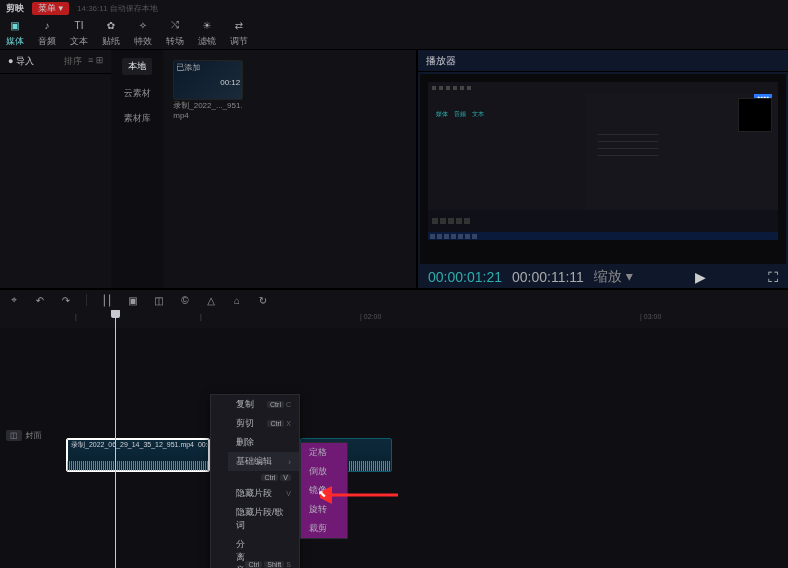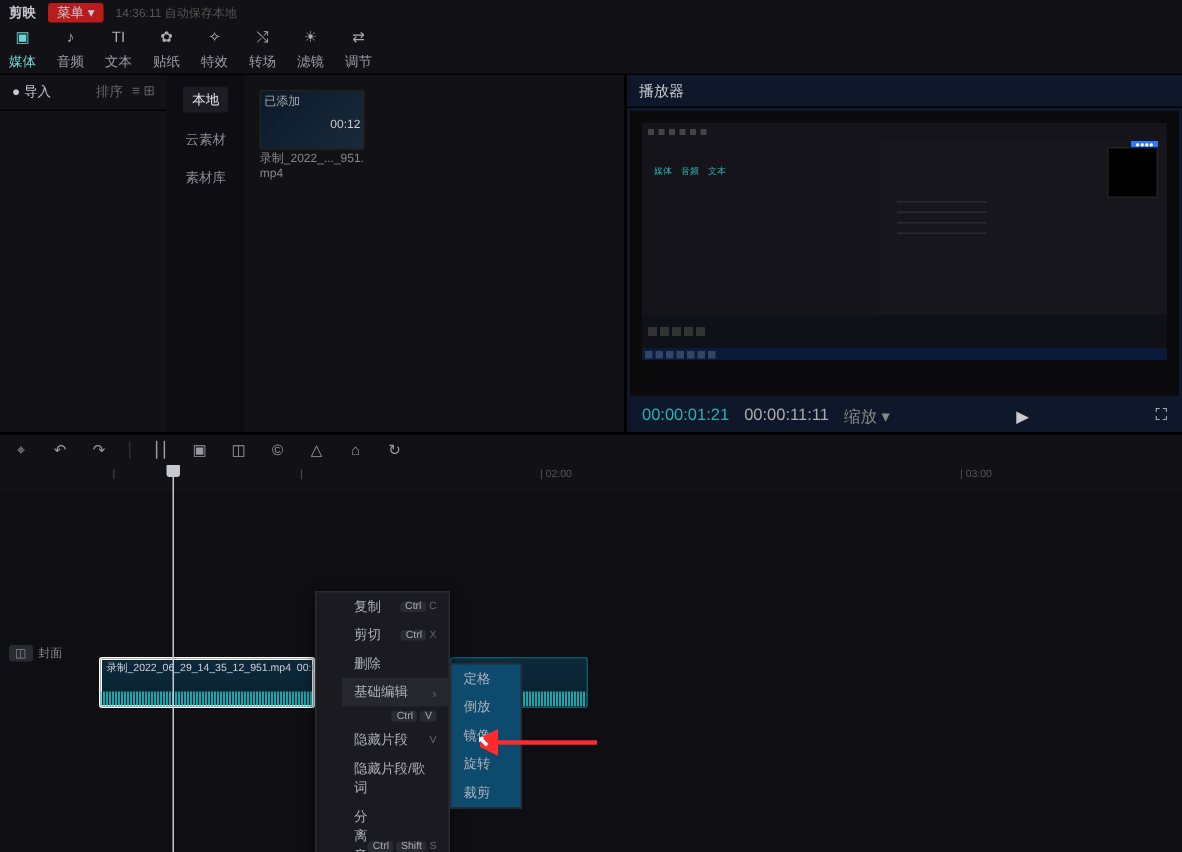--- a/index.html
+++ b/index.html
@@ -130,21 +130,21 @@
 .mini-app .mbot i { width: 6px; height: 6px; background: #333; }
 .mini-app .taskbar { height: 8px; background: #0a1a3a; display: flex; align-items: center; padding: 0 2px; gap: 2px; }
 .mini-app .taskbar i { width: 5px; height: 5px; background: #346; }
 
 .preview-controls {
   height: 22px;
   display: flex;
   align-items: center;
   padding: 0 10px;
   gap: 10px;
-  font-size: 11px;
+  font-size: 14px;
 }
 .preview-controls .t1 { color: #2faeae; }
 .preview-controls .t2 { color: #aaa; }
 .preview-controls .sel { color: #888; }
 .preview-controls .spacer { flex: 1; }
 .preview-controls .play { color: #ccc; cursor: pointer; }
 
 .timeline-toolbar {
   height: 22px;
   background: #121216;
@@ -247,21 +247,21 @@
   margin-left: 17px;
 }
 .context-menu .row .sc { color: #666; font-size: 7px; display: flex; gap: 2px; align-items: center; }
 .context-menu .row .sc .key { background: #2a2a32; padding: 0 3px; border-radius: 2px; color: #aaa; }
 .context-menu .row.has-sub::after { content: '›'; color: #666; margin-left: 4px; }
 .context-menu .row.hl { background: #26262e; }
 
 .sub-menu {
   position: absolute;
   width: 48px;
-  background: #0c4a6e;
+  background: #701a75;
   border: 1px solid #2a2a32;
   z-index: 21;
 }
 .sub-menu .srow { padding: 3px 8px; font-size: 9px; color: #b0b0b8; cursor: pointer; }
 
 .arrow {
   position: absolute;
   z-index: 30;
   pointer-events: none;
 }

